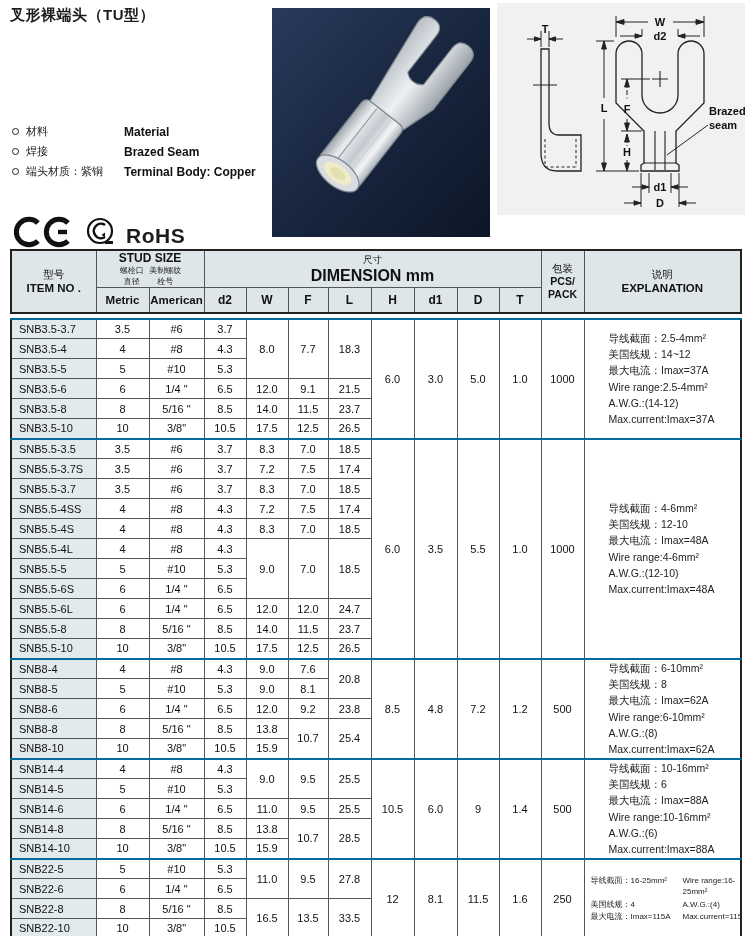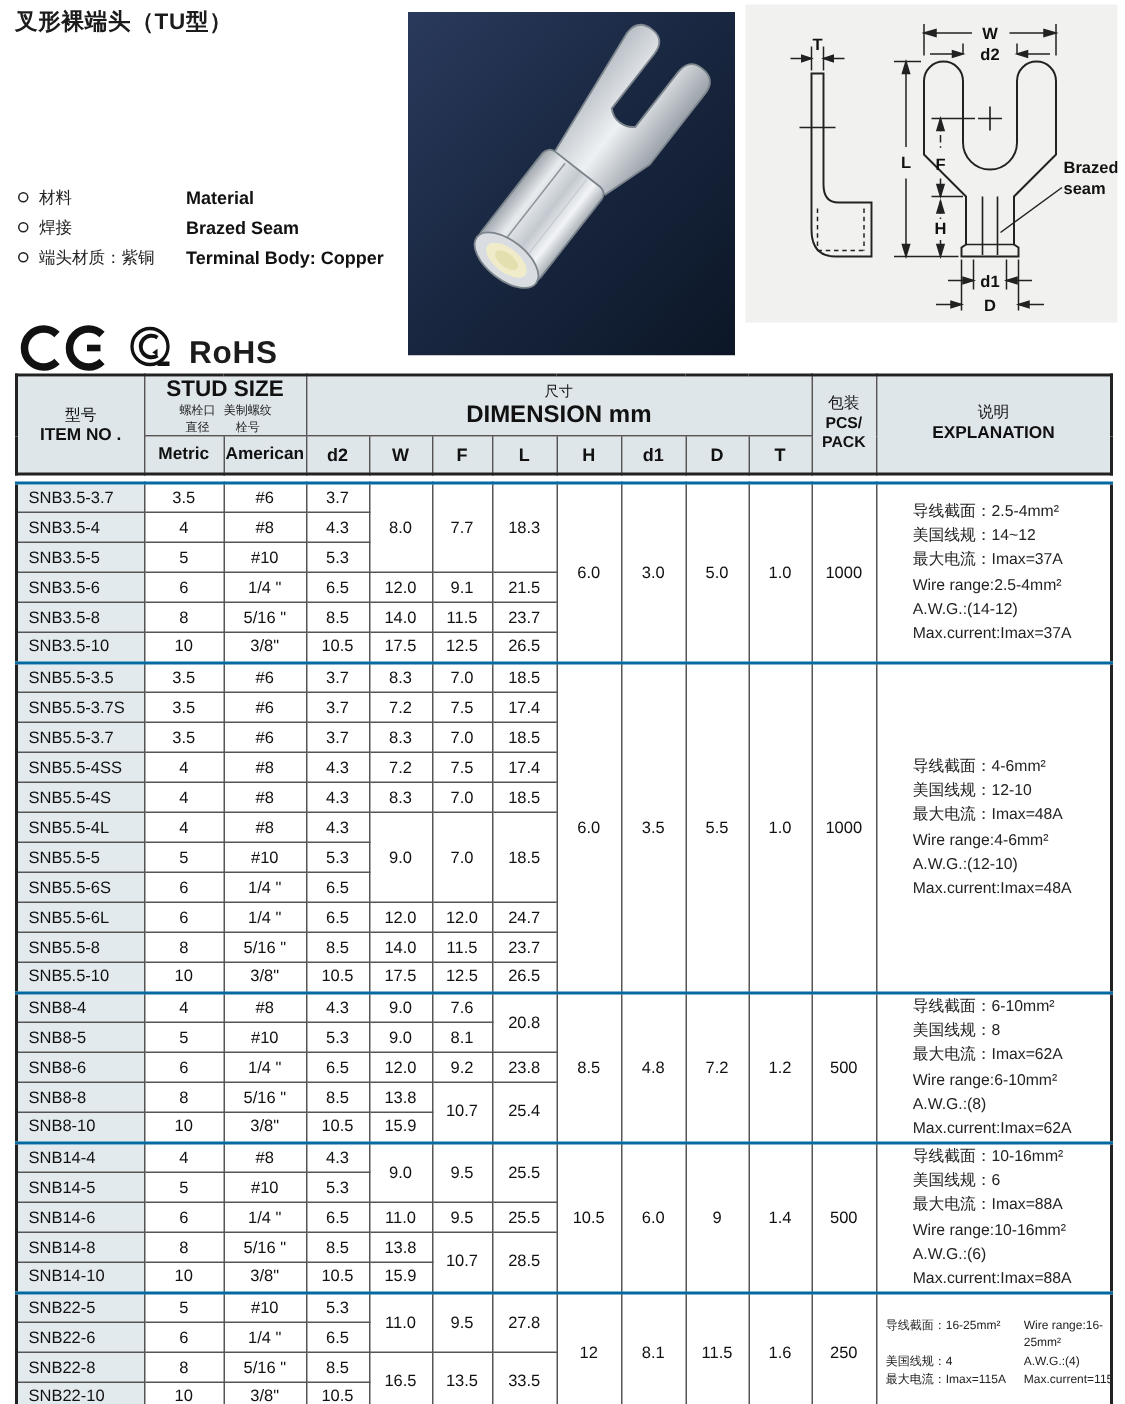--- a/index.html
+++ b/index.html
@@ -230,21 +230,21 @@
         <col style="width:43px">
           <col style="width:157px">
       </colgroup>
       <tbody>
           <tr class="h1">
         <th rowspan="2">
           <div class="zh-sm">型号</div>
           <div class="lat-b">ITEM NO .</div>
         </th>
         <th colspan="2">
-          <div class="lat-b" style="font-size:15px">STUD SIZE</div>
+          <div class="lat-b" style="font-size:12px">STUD SIZE</div>
           <div class="stud-sub">
             <span>螺栓口直径</span>
             <span>美制螺纹栓号</span>
           </div>
         </th>
         <th colspan="8">
           <div class="zh-sm" style="font-size:9.5px">尺寸</div>
           <div class="lat-b" style="font-size:16px">DIMENSION mm</div>
         </th>
         <th rowspan="2" class="pack-cell">

